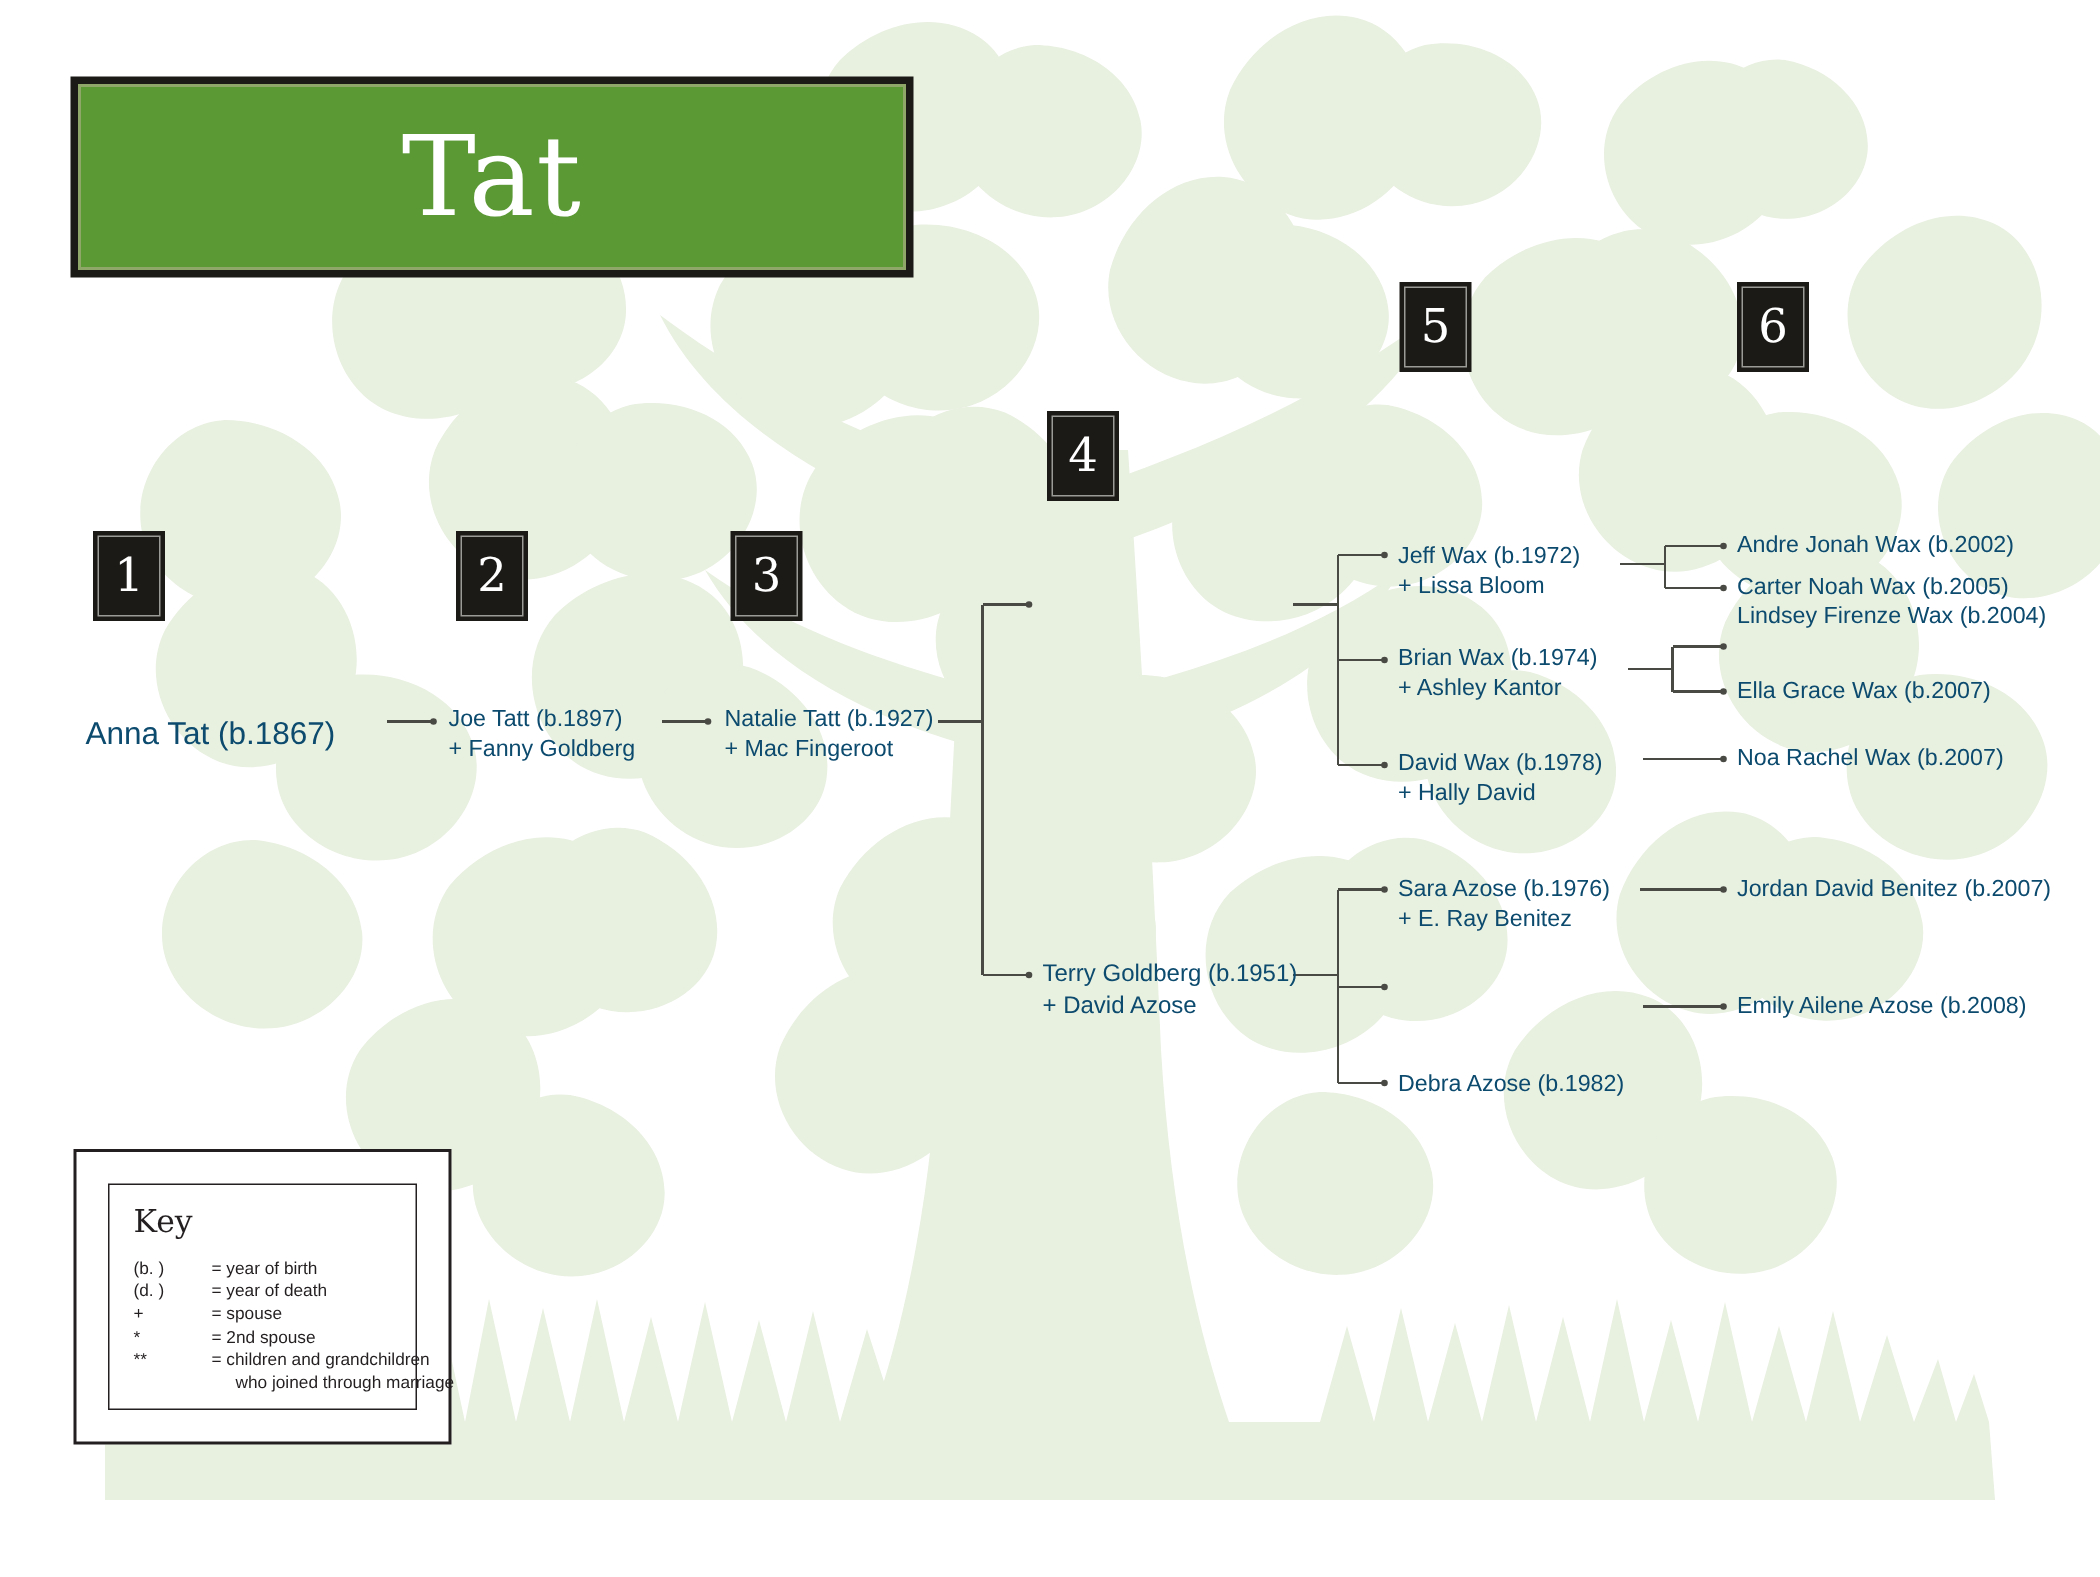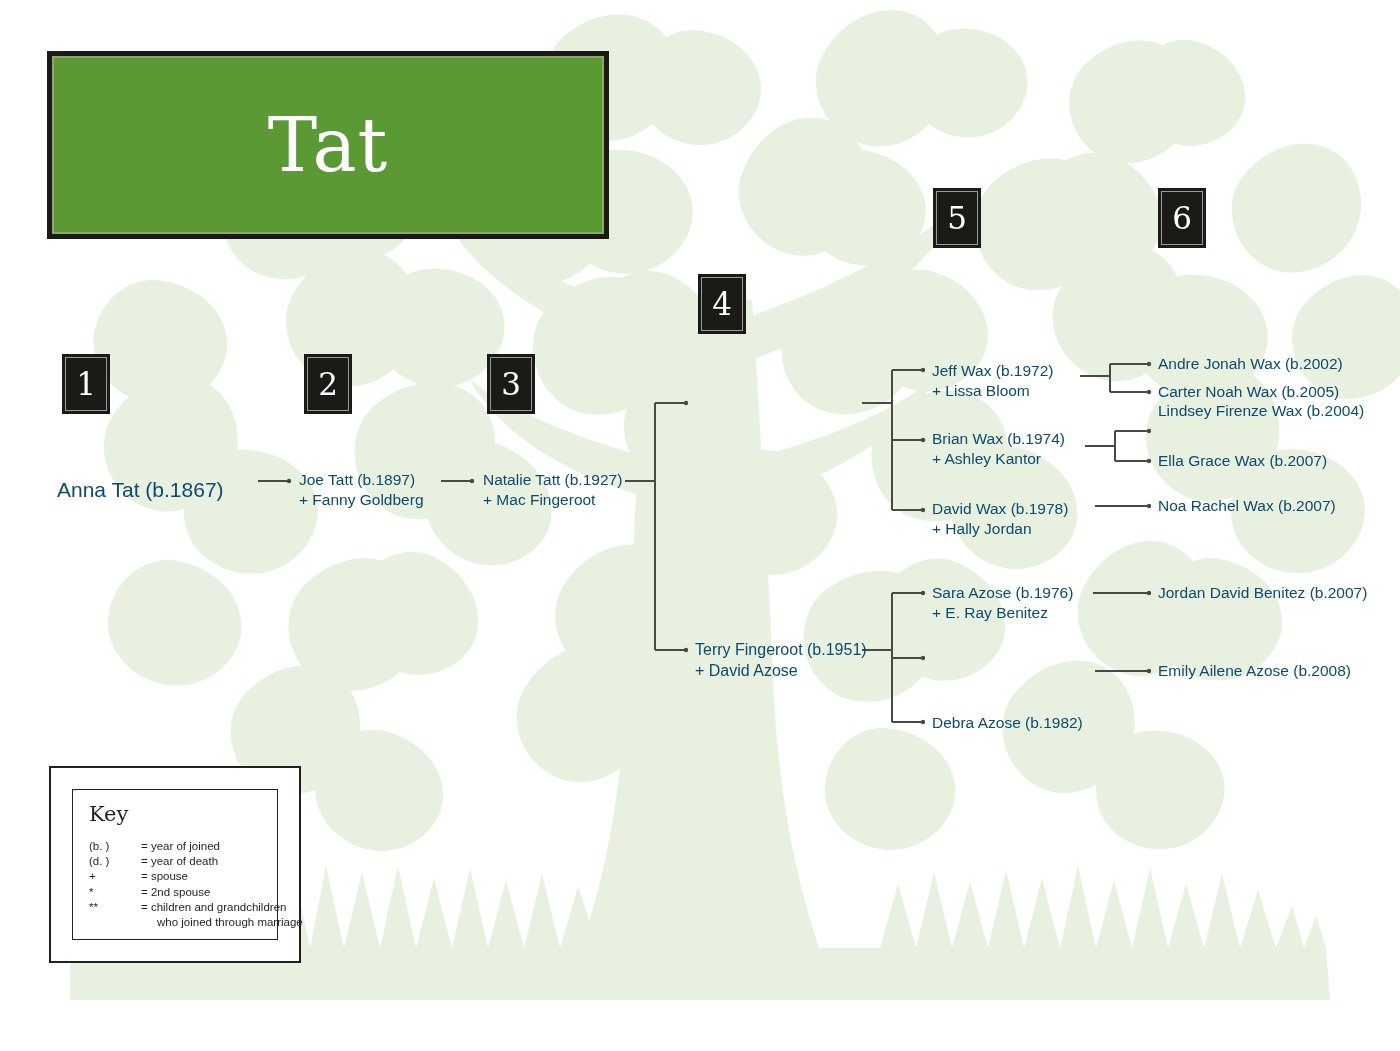--- a/index.html
+++ b/index.html
@@ -27,21 +27,21 @@
     z-index: 0;
     pointer-events: none;
   }
 
   
   #title-plaque {
     position: absolute;
     left: 47px;
     top: 51px;
     width: 562px;
-    height: 188px;
+    height: 134px;
     background: #1c1a17;
     box-sizing: border-box;
     padding: 5px;
     z-index: 5;
   }
   #title-plaque-inner {
     width: 100%;
     height: 100%;
     box-sizing: border-box;
     border: 2px solid #8fa86a;
@@ -339,35 +339,35 @@
     <span class="ln">Joe Tatt (b.1897)</span>
     <span class="ln">+ Fanny Goldberg</span>
   </div>
 
   <div class="person p-gen3" style="left:483px; top:470px;">
     <span class="ln">Natalie Tatt (b.1927)</span>
     <span class="ln">+ Mac Fingeroot</span>
   </div>
 
   <div class="person p-gen4" style="left:695px; top:639px;">
-    <span class="ln">Terry Fingeroot (b.1951)</span>
+    <span class="ln">Terry Goldberg (b.1951)</span>
     <span class="ln">+ David Azose</span>
   </div>
 
   <div class="person p-gen5" style="left:932px; top:361px;">
     <span class="ln">Jeff Wax (b.1972)</span>
     <span class="ln">+ Lissa Bloom</span>
   </div>
   <div class="person p-gen5" style="left:932px; top:429px;">
     <span class="ln">Brian Wax (b.1974)</span>
     <span class="ln">+ Ashley Kantor</span>
   </div>
   <div class="person p-gen5" style="left:932px; top:499px;">
     <span class="ln">David Wax (b.1978)</span>
-    <span class="ln">+ Hally Jordan</span>
+    <span class="ln">+ Hally David</span>
   </div>
   <div class="person p-gen5" style="left:932px; top:583px;">
     <span class="ln">Sara Azose (b.1976)</span>
     <span class="ln">+ E. Ray Benitez</span>
   </div>
   <div class="person p-gen5" style="left:932px; top:713px;">
     <span class="ln">Debra Azose (b.1982)</span>
   </div>
 
   <div class="person p-gen6" style="left:1158px; top:354px;">
@@ -390,21 +390,21 @@
   </div>
   <div class="person p-gen6" style="left:1158px; top:661px;">
     <span class="ln">Emily Ailene Azose (b.2008)</span>
   </div>
 
   <div id="key-box">
     <div id="key-box-inner">
       <div id="key-title">Key</div>
       <div class="key-row">
         <span class="key-sym">(b.    )</span>
-        <span class="key-def">= year of joined</span>
+        <span class="key-def">= year of birth</span>
       </div>
       <div class="key-row">
         <span class="key-sym">(d.    )</span>
         <span class="key-def">= year of death</span>
       </div>
       <div class="key-row">
         <span class="key-sym">+</span>
         <span class="key-def">= spouse</span>
       </div>
       <div class="key-row">

